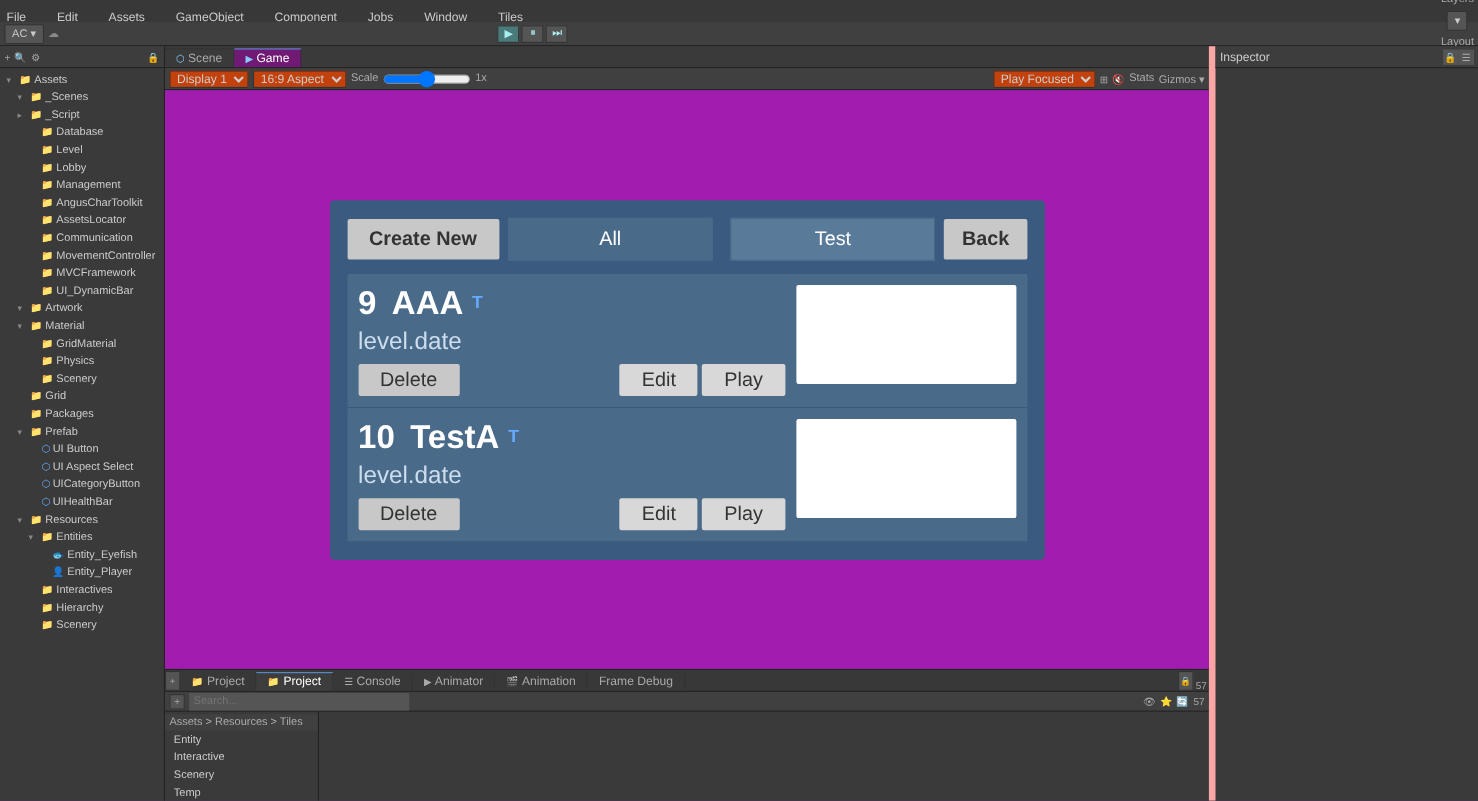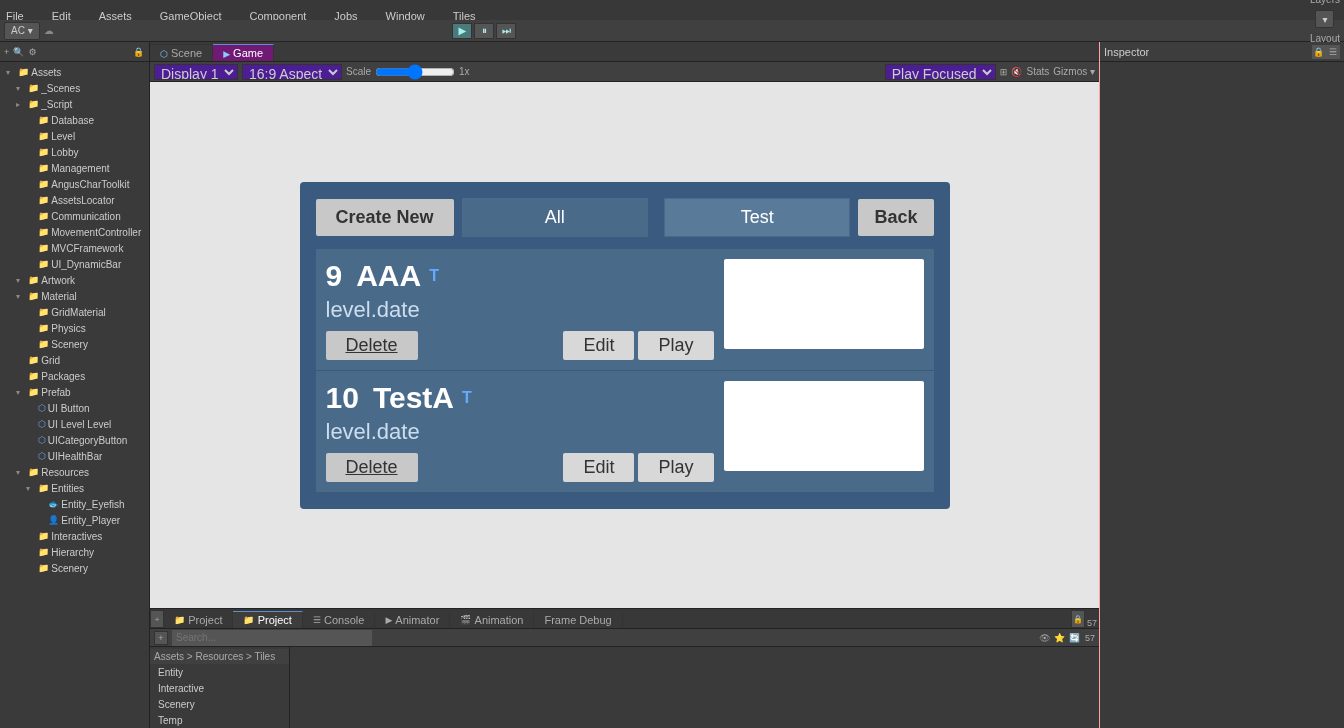--- a/index.html
+++ b/index.html
@@ -168,30 +168,30 @@
       height: 20px;
       background: #404040;
       display: flex;
       align-items: center;
       padding: 0 4px;
       gap: 4px;
       border-bottom: 1px solid #222;
     }
     .view-toolbar-dropdown {
       height: 16px;
-      background: #4c1d95;
+      background: #c2410c;
       border: 1px solid #333;
       color: #ccc;
-      font-size: 14px;
+      font-size: 11px;
       padding: 0 2px;
     }
 
     .game-view {
       flex: 1;
-      background: #e5e5e5;
+      background: #a21caf;
       position: relative;
       overflow: hidden;
     }
 
     
     .game-content {
       position: absolute;
       top: 0; left: 0; right: 0; bottom: 0;
       display: flex;
       align-items: center;
@@ -307,37 +307,37 @@
 
     .level-action-btn {
       padding: 4px 20px;
       font-size: 18px;
       background: #c8c8c8;
       color: #333;
       border: none;
       cursor: pointer;
       border-radius: 2px;
     }
-    .level-action-btn.delete { background: #c8c8c8; text-decoration: underline; }
+    .level-action-btn.delete { background: #c8c8c8; }
     .level-action-btn.edit { background: #d8d8d8; }
     .level-action-btn.play { background: #d8d8d8; }
 
     .level-preview {
       width: 200px;
       height: 90px;
       background: #fff;
       border-radius: 2px;
       flex-shrink: 0;
     }
 
     
     .inspector-panel {
       width: 245px;
       background: #3a3a3a;
-      border-left: 1px solid #fca5a5;
+      border-left: 6px solid #fca5a5;
       display: flex;
       flex-direction: column;
     }
 
     .inspector-header {
       height: 20px;
       background: #3d3d3d;
       display: flex;
       align-items: center;
       padding: 0 4px;
@@ -758,21 +758,21 @@
         <span class="asset-label"> Prefab</span>
       </div>
     <div class="asset-item indent2">
         <span class="asset-expand"></span>
         <span style="color:#6af;font-size:9px;">⬡</span>
         <span class="asset-label"> UI Button</span>
       </div>
     <div class="asset-item indent2">
         <span class="asset-expand"></span>
         <span style="color:#6af;font-size:9px;">⬡</span>
-        <span class="asset-label"> UI Level Level</span>
+        <span class="asset-label"> UI Aspect Select</span>
       </div>
     <div class="asset-item indent2">
         <span class="asset-expand"></span>
         <span style="color:#6af;font-size:9px;">⬡</span>
         <span class="asset-label"> UICategoryButton</span>
       </div>
     <div class="asset-item indent2">
         <span class="asset-expand"></span>
         <span style="color:#6af;font-size:9px;">⬡</span>
         <span class="asset-label"> UIHealthBar</span>

